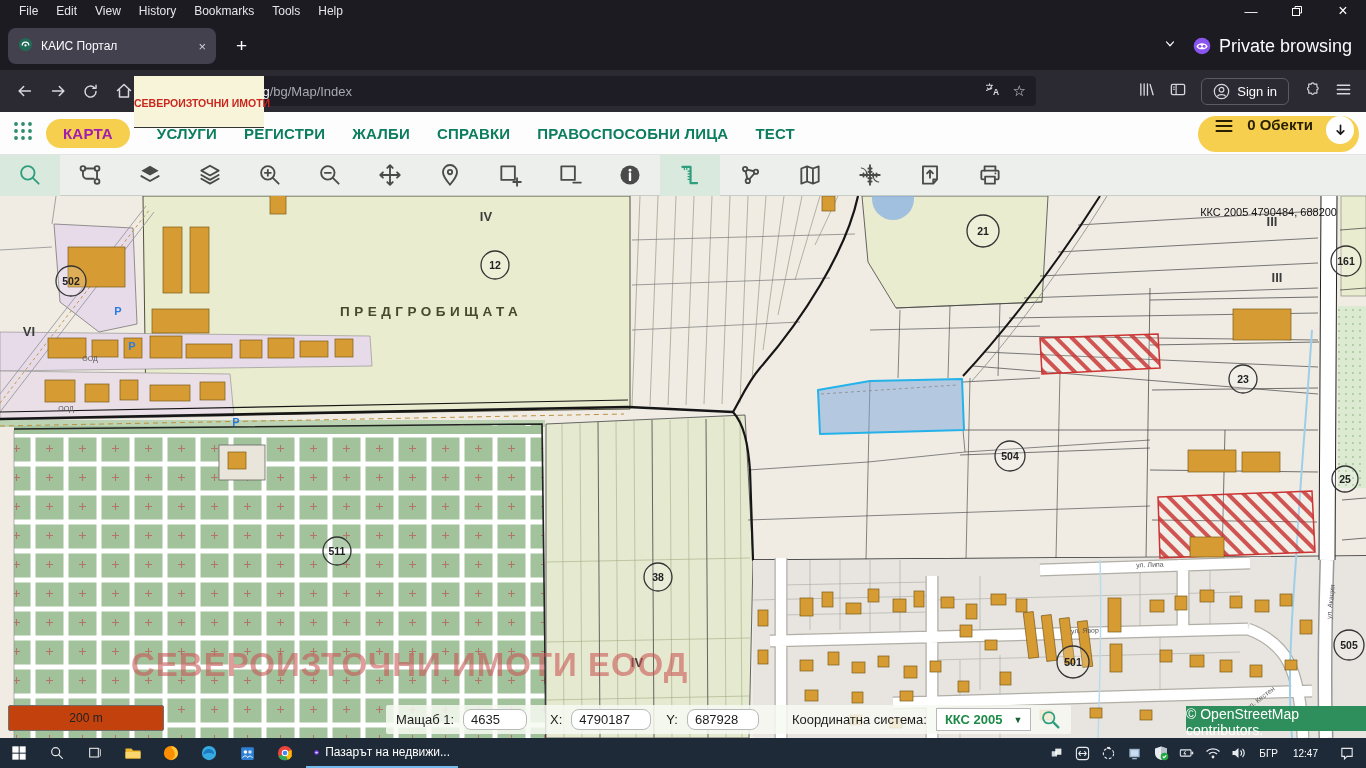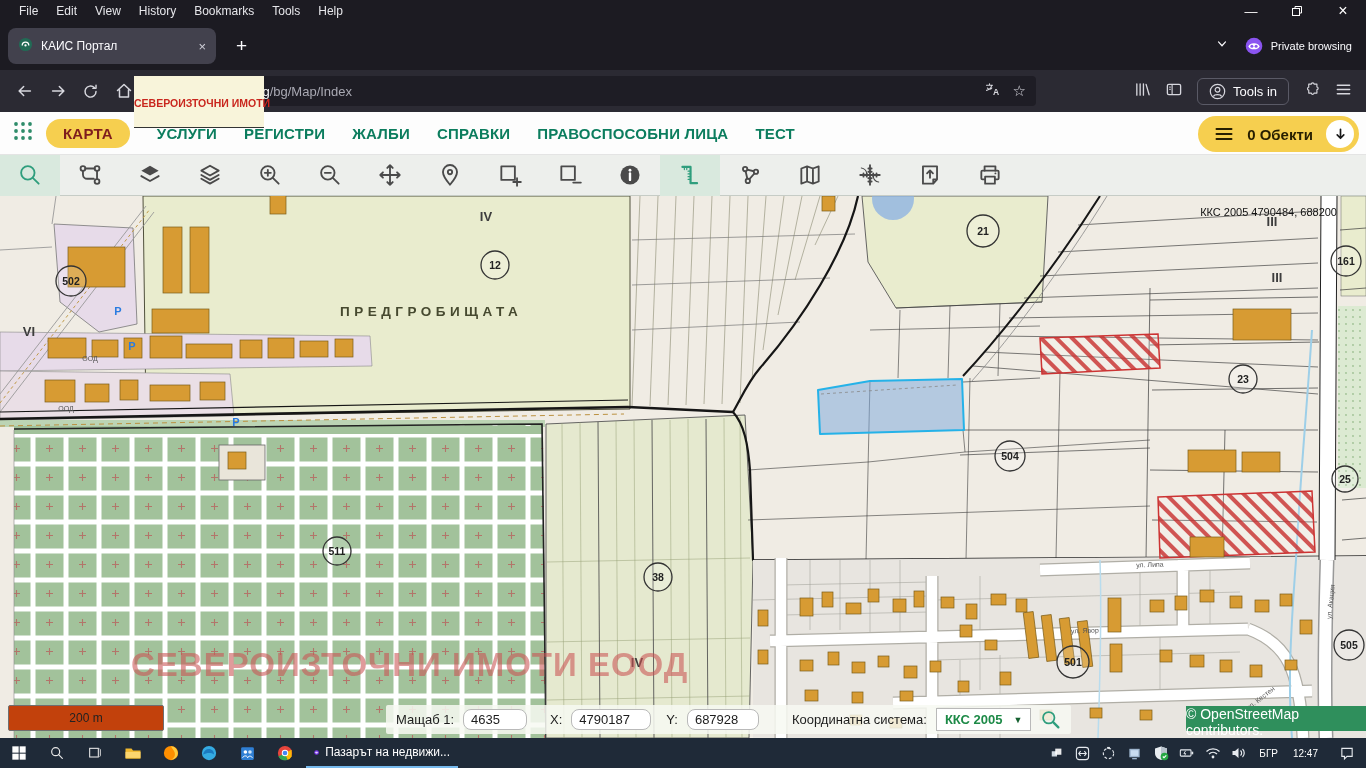--- a/index.html
+++ b/index.html
@@ -10,36 +10,36 @@
   .menubar{position:absolute;top:0;left:0;width:1366px;height:22px;background:#1c1b22;display:flex;align-items:center;padding-left:10px;color:#e6e6ea;font-size:12px}
   .menubar .mi{padding:2px 9px;cursor:default}
   .win-controls{position:absolute;right:0;top:0;height:22px;display:flex}
   .wc{width:46px;height:22px;display:flex;align-items:center;justify-content:center;color:#fff;font-size:13px}
 
   .tabbar{position:absolute;top:22px;left:0;width:1366px;height:48px;background:#1c1b22;display:flex;align-items:center}
   .tab{margin-left:8px;width:208px;height:36px;background:#42414d;border-radius:8px;display:flex;align-items:center;padding:0 10px;color:#fbfbfe;font-size:12px;gap:8px}
   .tab .tclose{margin-left:auto;color:#cfcfd8;font-size:13px}
   .newtab{color:#fbfbfe;font-size:19px;margin-left:20px;font-weight:300}
   .tab-right{margin-left:auto;display:flex;align-items:center;gap:16px;padding-right:14px;color:#fbfbfe}
-  .pb-badge{display:flex;align-items:center;gap:8px;font-size:11px}
+  .pb-badge{display:flex;align-items:center;gap:8px;font-size:18px}
 
   .urlrow{position:absolute;top:70px;left:0;width:1366px;height:42px;background:#2b2a33;display:flex;align-items:center;padding:0 8px;color:#d7d7de}
   .nbtn{width:33px;height:32px;display:flex;align-items:center;justify-content:center}
   .urlfield{height:30px;width:892px;margin-left:4px;background:#1e1d25;border-radius:4px;display:flex;align-items:center;padding:0 10px;gap:8px;font-size:13px}
   .urlhost{color:#fbfbfe}.urlpath{color:#a9a9b3}
   .urlfield .endicons{margin-left:auto;display:flex;align-items:center;gap:12px}
   .urlright{margin-left:auto;display:flex;align-items:center;gap:14px;padding-right:6px}
   .signin{display:flex;align-items:center;gap:7px;border:1px solid#5a5a66;border-radius:6px;padding:4px 11px;font-size:13px;color:#fbfbfe}
 
   
   .sitenav{position:absolute;top:112px;left:0;width:1366px;height:43px;background:#fdfdfd;border-bottom:1px solid #e4e4e4;display:flex;align-items:center}
   .appsgrid{margin-left:12px}
   .nav-item{color:#0c7d5e;font-weight:700;font-size:15px;margin-left:27px;text-decoration:none;letter-spacing:.2px}
-  .nav-item.active{background:#f6cf4f;color:#7f1d1d;padding:6px 17px;border-radius:17px;margin-left:12px}
-  .objects-pill{position:absolute;right:7px;top:4px;height:36px;background:#f6cf4f;border-radius:18px;display:flex;align-items:center;gap:13px;padding:0 5px 0 16px;font-weight:700;font-size:15px;color:#271f00}
+  .nav-item.active{background:#f6cf4f;color:#a21caf;padding:6px 17px;border-radius:17px;margin-left:12px}
+  .objects-pill{position:absolute;right:7px;top:4px;height:36px;background:#f6cf4f;border-radius:18px;display:flex;align-items:flex-start;gap:13px;padding:0 5px 0 16px;font-weight:700;font-size:15px;color:#271f00}
   .objects-arrow{width:28px;height:28px;background:#fff;border-radius:50%;display:flex;align-items:center;justify-content:center}
 
   
   .logo-overlay{position:absolute;left:134px;top:76px;width:130px;height:52px;background:#f8f4da;z-index:60;display:flex;flex-direction:row;align-items:center;padding-top:3px;border-bottom:1px solid #333}
   .logo-title{color:#c9271e;font-weight:700;font-size:10.5px;white-space:nowrap}
 
   
   .maptoolbar{position:absolute;top:155px;left:0;width:1366px;height:41px;background:#edefec;border-bottom:1px solid #c6ccc6;display:flex;align-items:center}
   .tool{width:60px;height:41px;display:flex;align-items:center;justify-content:center}
   .tool svg{stroke:#4a4a4a;fill:none;stroke-width:1.7;stroke-linecap:round;stroke-linejoin:round}
@@ -178,21 +178,21 @@
           <rect x="2" y="3.5" width="14" height="11" rx="1.5" stroke="#d7d7de" stroke-width="1.4" fill="none"></rect>
           <path d="M7,3.5 V14.5 M4,6.5 H5.5 M4,8.8 H5.5" stroke="#d7d7de" stroke-width="1.2"></path>
         </svg>
     </span>
     <span class="signin">
       <svg width="17" height="17" viewBox="0 0 18 18">
           <circle cx="9" cy="9" r="7.6" stroke="#d7d7de" stroke-width="1.3" fill="none"></circle>
           <circle cx="9" cy="7.2" r="2.5" stroke="#d7d7de" stroke-width="1.2" fill="none"></circle>
           <path d="M4.7,14.3 C5.7,11.7 12.3,11.7 13.3,14.3" stroke="#d7d7de" stroke-width="1.2" fill="none"></path>
         </svg>
-      <span>Tools in</span>
+      <span>Sign in</span>
     </span>
     <span>
       <svg width="18" height="18" viewBox="0 0 22 22">
           <path d="M7,5 h3.2 c0,-2 3.3,-2 3.3,0 H17 v3.5 c2,0 2,3.3 0,3.3 V16 h-3.5 c0,2 -3.3,2 -3.3,0 H7 v-3.8 c-2,0 -2,-3.3 0,-3.3 Z" stroke="#d7d7de" stroke-width="1.4" fill="none" stroke-linejoin="round"></path>
         </svg>
     </span>
     <span>
       <svg width="17" height="17" viewBox="0 0 18 18">
           <path d="M2.5,4.5 H15.5 M2.5,9 H15.5 M2.5,13.5 H15.5" stroke="#d7d7de" stroke-width="1.6" stroke-linecap="round"></path>
         </svg>

